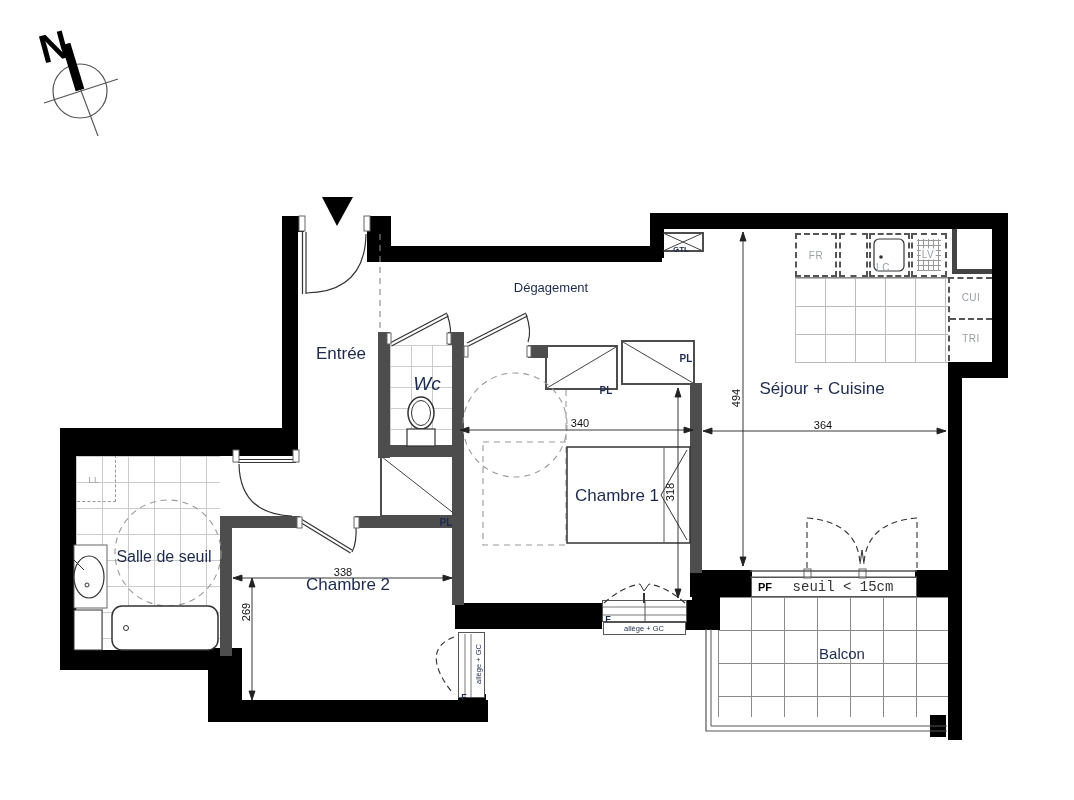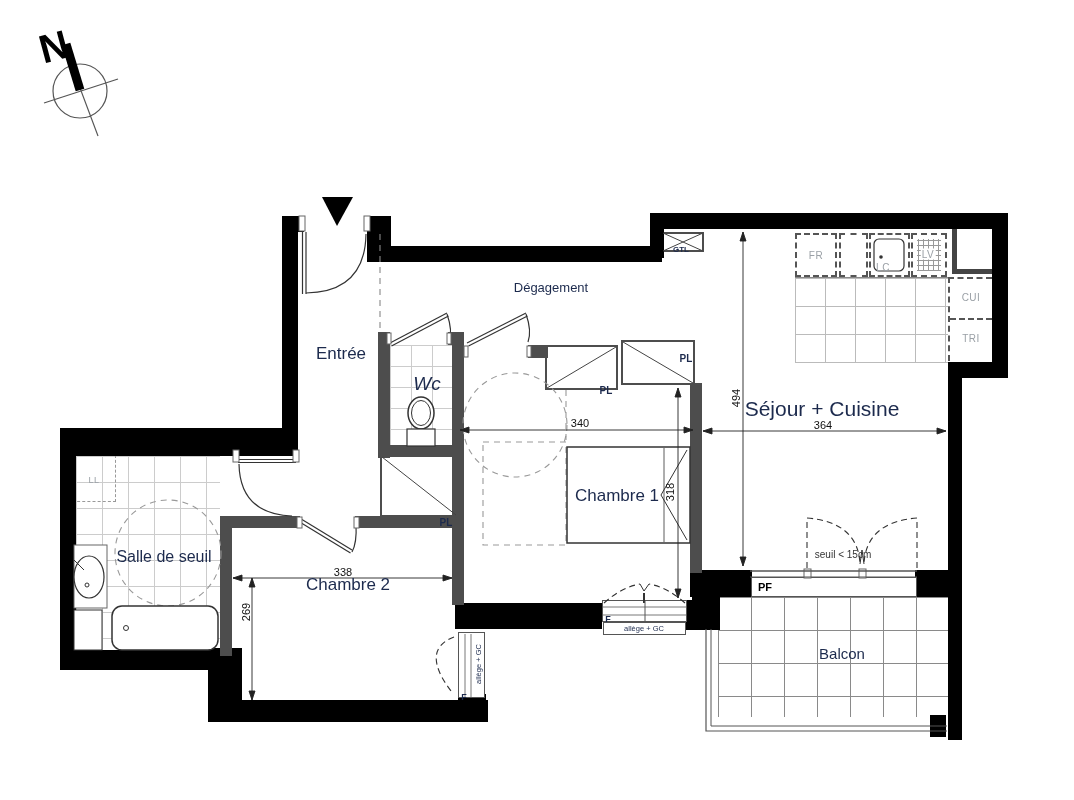--- a/index.html
+++ b/index.html
@@ -253,37 +253,37 @@
   </svg>
 
   <div class="lbl" style="left:54px;top:47px;font-size:40px;font-weight:bold;color:#000;transform:translate(-50%,-50%) rotate(-15deg);">N</div>
 
   <div class="lbl" style="left:341px;top:354px;font-size:17px;">Entrée</div>
   <div class="lbl" style="left:551px;top:287px;font-size:13px;">Dégagement</div>
   <div class="lbl" style="left:427px;top:384px;font-size:19px;font-style:italic;">Wc</div>
   <div class="lbl" style="left:617px;top:496px;font-size:17px;">Chambre 1</div>
   <div class="lbl" style="left:348px;top:585px;font-size:17px;">Chambre 2</div>
   <div class="lbl" style="left:164px;top:557px;font-size:16px;">Salle de seuil</div>
-  <div class="lbl" style="left:822px;top:409px;font-size:21px;">Séjour + Cuisine</div>
+  <div class="lbl" style="left:822px;top:389px;font-size:17px;">Séjour + Cuisine</div>
   <div class="lbl" style="left:842px;top:653px;font-size:15px;">Balcon</div>
 
   <div class="lbl plc" style="left:681px;top:241px;font-size:8px;">GTL</div>
   <div class="lbl appl" style="left:816px;top:255px;">FR</div>
   <div class="lbl appl" style="left:853px;top:267px;margin-left:30px;">LC</div>
   <div class="lbl appl" style="left:928px;top:254px;background:#fff;padding:0 1px;">LV</div>
   <div class="lbl appl" style="left:971px;top:297px;">CUI</div>
   <div class="lbl appl" style="left:971px;top:338px;">TRI</div>
   <div class="lbl appl" style="left:94px;top:480px;font-size:9px;">LL</div>
 
   <div class="lbl plc" style="left:606px;top:382px;">PL</div>
   <div class="lbl plc" style="left:686px;top:350px;">PL</div>
   <div class="lbl plc" style="left:446px;top:514px;">PL</div>
 
   <div class="lbl" style="left:765px;top:587px;font-size:11px;font-weight:bold;color:#000;">PF</div>
-  <div class="lbl" style="left:843px;top:554px;font-size:10px;color:#333;">seuil &lt; 15cm</div>
+  <div class="lbl" style="left:843px;top:587px;font-size:14px;color:#333;font-family:Liberation Mono, monospace;">seuil &lt; 15cm</div>
   <div class="lbl plc" style="left:608px;top:611px;font-size:9px;">F</div>
   <div class="lbl plc" style="left:464px;top:689px;font-size:9px;">F</div>
   <div class="lbl" style="left:644px;top:628px;font-size:7.5px;">allège + GC</div>
   <div class="lbl vert" style="left:478px;top:664px;font-size:7.5px;">allège + GC</div>
 
   <div class="lbl dim" style="left:580px;top:423px;">340</div>
   <div class="lbl dim vert" style="left:670px;top:492px;">318</div>
   <div class="lbl dim vert" style="left:736px;top:398px;">494</div>
   <div class="lbl dim" style="left:823px;top:425px;">364</div>
   <div class="lbl dim" style="left:343px;top:572px;">338</div>

